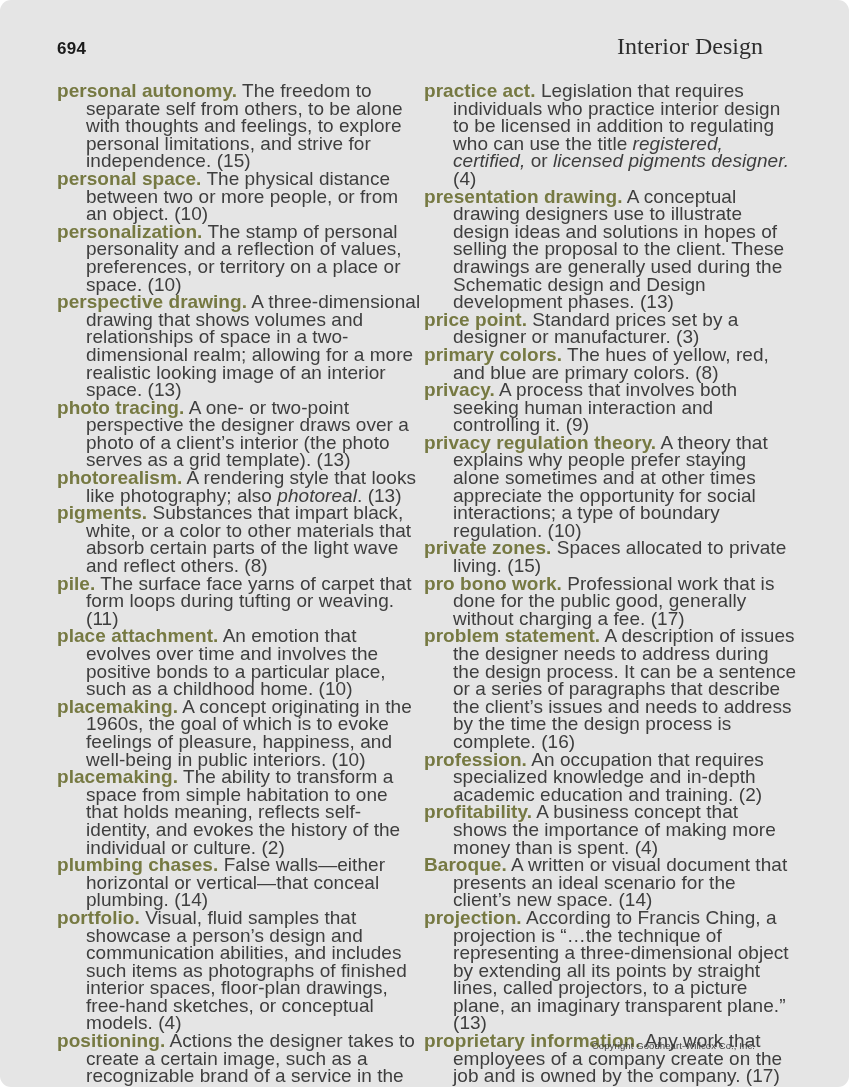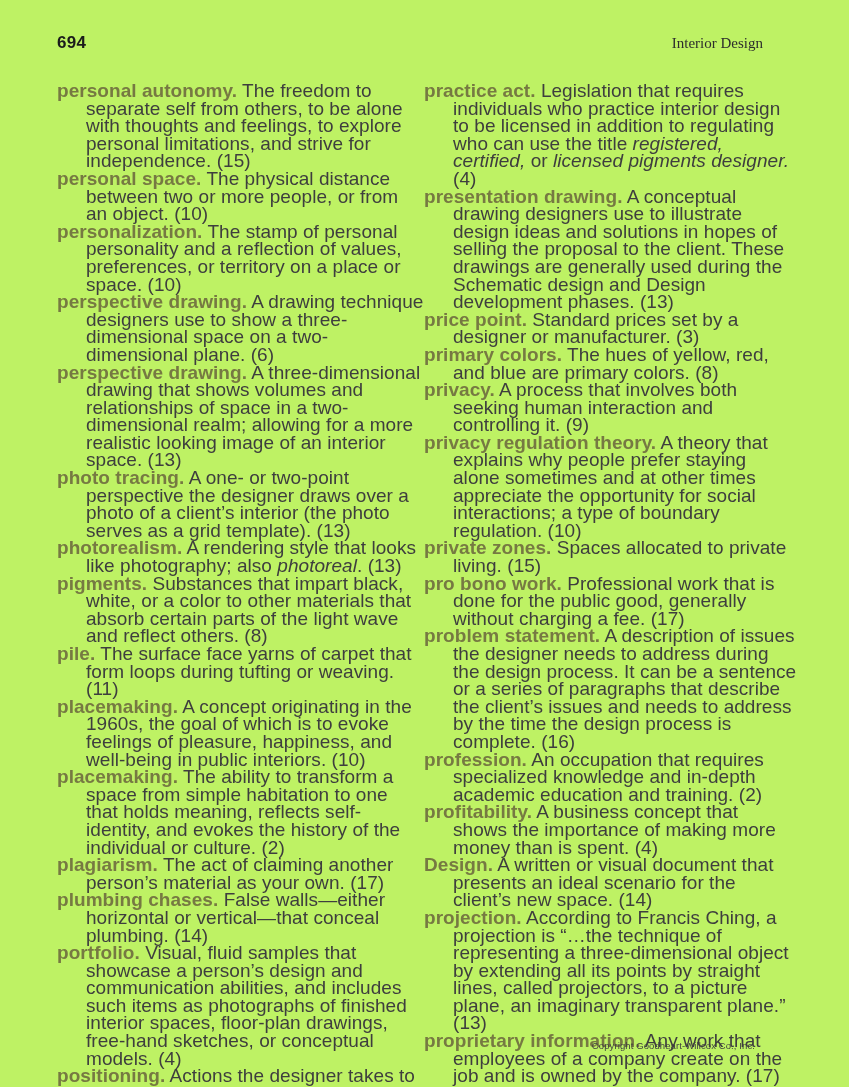--- a/index.html
+++ b/index.html
@@ -1,41 +1,42 @@
 <!DOCTYPE html>
 <html style="--term: #767942; --body: #3e3e3e;"><head>
 <meta charset="utf-8">
 <style>
   html, body { margin: 0; padding: 0; background: #ffffff; }
   .page {
     position: relative;
     width: 849px;
     height: 1087px;
-    background: #bef264;
+    background: #e5e5e5;
     font-family: "Liberation Sans", sans-serif;
     overflow: hidden;
+    border-radius: 11px;
   }
   .page-header {
     position: absolute;
     top: 33px;
     left: 57px;
     right: 86px;
     display: flex;
     justify-content: space-between;
     align-items: baseline;
   }
   .page-num {
     font-weight: bold;
     font-size: 17px;
     color: #1b1b1b;
     letter-spacing: 0.3px;
   }
   .book-title {
     font-family: "Liberation Serif", serif;
-    font-size: 15px;
+    font-size: 24px;
     color: #2d2d2d;
   }
   .columns {
     position: absolute;
     top: 82px;
     left: 57px;
     display: flex;
     align-items: flex-start;
   }
   .col {
@@ -71,47 +72,46 @@
   <header class="page-header">
     <span class="page-num">694</span>
     <span class="book-title">Interior Design</span>
   </header>
 
   <main class="columns">
     <div class="col col-left" id="col-left">
         <div class="entry"><span class="term">personal autonomy.</span> <span>The freedom to separate self from others, to be alone with thoughts and feelings, to explore personal limitations, and strive for independence. (15)</span></div>
         <div class="entry"><span class="term">personal space.</span> <span>The physical distance between two or more people, or from an object. (10)</span></div>
         <div class="entry"><span class="term">personalization.</span> <span>The stamp of personal personality and a reflection of values, preferences, or territory on a place or space. (10)</span></div>
-        <div class="entry"><span class="term">perspective drawing.</span> <span>A drawing technique designers use to show a three-dimensional space on a two-dimensional plane. (6)</span></div>
         <div class="entry"><span class="term">perspective drawing.</span> <span>A three-dimensional drawing that shows volumes and relationships of space in a two-dimensional realm; allowing for a more realistic looking image of an interior space. (13)</span></div>
         <div class="entry"><span class="term">photo tracing.</span> <span>A one- or two-point perspective the designer draws over a photo of a client’s interior (the photo serves as a grid template). (13)</span></div>
         <div class="entry"><span class="term">photorealism.</span> <span>A rendering style that looks like photography; also </span><i>photoreal</i><span>. (13)</span></div>
         <div class="entry"><span class="term">pigments.</span> <span>Substances that impart black, white, or a color to other materials that absorb certain parts of the light wave and reflect others. (8)</span></div>
         <div class="entry"><span class="term">pile.</span> <span>The surface face yarns of carpet that form loops during tufting or weaving. (11)</span></div>
+        <div class="entry"><span class="term">place attachment.</span> <span>An emotion that evolves over time and involves the positive bonds to a particular place, such as a childhood home. (10)</span></div>
         <div class="entry"><span class="term">placemaking.</span> <span>A concept originating in the 1960s, the goal of which is to evoke feelings of pleasure, happiness, and well-being in public interiors. (10)</span></div>
         <div class="entry"><span class="term">placemaking.</span> <span>The ability to transform a space from simple habitation to one that holds meaning, reflects self-identity, and evokes the history of the individual or culture. (2)</span></div>
-        <div class="entry"><span class="term">plagiarism.</span> <span>The act of claiming another person’s material as your own. (17)</span></div>
         <div class="entry"><span class="term">plumbing chases.</span> <span>False walls—either horizontal or vertical—that conceal plumbing. (14)</span></div>
         <div class="entry"><span class="term">portfolio.</span> <span>Visual, fluid samples that showcase a person’s design and communication abilities, and includes such items as photographs of finished interior spaces, floor-plan drawings, free-hand sketches, or conceptual models. (4)</span></div>
         <div class="entry"><span class="term">positioning.</span> <span>Actions the designer takes to create a certain image, such as a recognizable brand of a service in the minds of their clients. (4)</span></div>
         <div class="entry"><span class="term">post-occupancy evaluation (POE).</span> <span>A systematic evaluation of the user’s opinion of the final design</span></div>
       </div>
     <div class="col col-right" id="col-right">
         <div class="entry"><span class="term">practice act.</span> <span>Legislation that requires individuals who practice interior design to be licensed in addition to regulating who can use the title </span><i>registered, certified,</i><span> or </span><i>licensed pigments designer.</i><span> (4)</span></div>
         <div class="entry"><span class="term">presentation drawing.</span> <span>A conceptual drawing designers use to illustrate design ideas and solutions in hopes of selling the proposal to the client. These drawings are generally used during the Schematic design and Design development phases. (13)</span></div>
         <div class="entry"><span class="term">price point.</span> <span>Standard prices set by a designer or manufacturer. (3)</span></div>
         <div class="entry"><span class="term">primary colors.</span> <span>The hues of yellow, red, and blue are primary colors. (8)</span></div>
         <div class="entry"><span class="term">privacy.</span> <span>A process that involves both seeking human interaction and controlling it. (9)</span></div>
         <div class="entry"><span class="term">privacy regulation theory.</span> <span>A theory that explains why people prefer staying alone sometimes and at other times appreciate the opportunity for social interactions; a type of boundary regulation. (10)</span></div>
         <div class="entry"><span class="term">private zones.</span> <span>Spaces allocated to private living. (15)</span></div>
         <div class="entry"><span class="term">pro bono work.</span> <span>Professional work that is done for the public good, generally without charging a fee. (17)</span></div>
         <div class="entry"><span class="term">problem statement.</span> <span>A description of issues the designer needs to address during the design process. It can be a sentence or a series of paragraphs that describe the client’s issues and needs to address by the time the design process is complete. (16)</span></div>
         <div class="entry"><span class="term">profession.</span> <span>An occupation that requires specialized knowledge and in-depth academic education and training. (2)</span></div>
         <div class="entry"><span class="term">profitability.</span> <span>A business concept that shows the importance of making more money than is spent. (4)</span></div>
-        <div class="entry"><span class="term">Design.</span> <span>A written or visual document that presents an ideal scenario for the client’s new space. (14)</span></div>
+        <div class="entry"><span class="term">Baroque.</span> <span>A written or visual document that presents an ideal scenario for the client’s new space. (14)</span></div>
         <div class="entry"><span class="term">projection.</span> <span>According to Francis Ching, a projection is “…the technique of representing a three-dimensional object by extending all its points by straight lines, called projectors, to a picture plane, an imaginary transparent plane.” (13)</span></div>
         <div class="entry"><span class="term">proprietary information.</span> <span>Any work that employees of a company create on the job and is owned by the company. (17)</span></div>
       </div>
   </main>
 
   <footer class="page-footer">
     <span>Copyright Goodheart-Willcox Co., Inc.</span>
   </footer>
 </div>
 

